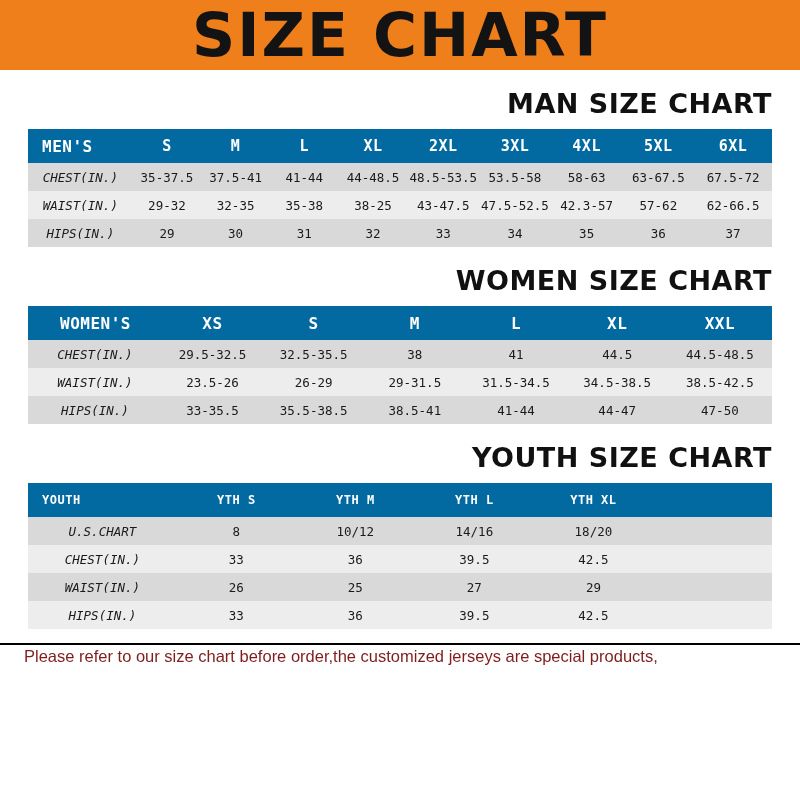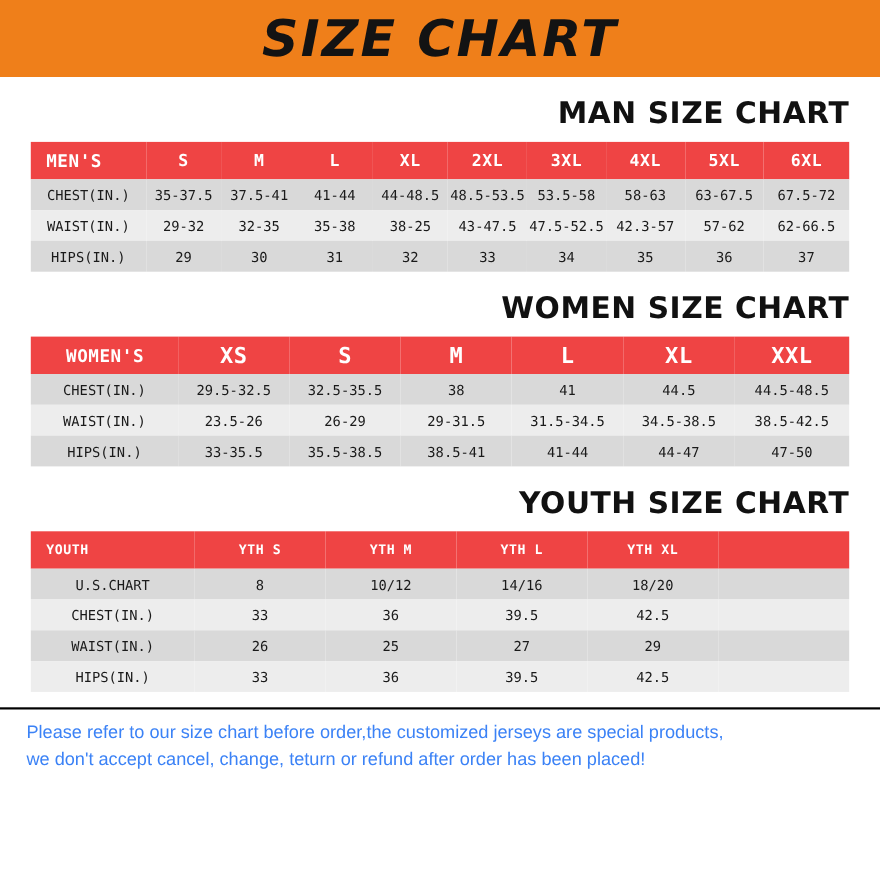--- a/index.html
+++ b/index.html
@@ -24,26 +24,25 @@
   .banner {
     height: 70px;
     background: #ef7f1a;
     display: flex;
     align-items: center;
     justify-content: center;
   }
   .banner-title {
     font-family: "DejaVu Sans", sans-serif;
     font-weight: bold;
-    font-size: 46px;
+    font-size: 60px;
     letter-spacing: 2px;
     color: #131313;
     line-height: 1;
     text-align: center;
-    font-style: italic;
   }
   
   .section {
     padding: 0 28px;
   }
   .section-title {
     text-align: right;
     font-family: "DejaVu Sans", sans-serif;
     font-weight: bold;
     font-size: 27px;
@@ -55,21 +54,21 @@
   table.chart {
     width: 100%;
     border-collapse: collapse;
     table-layout: fixed;
   }
   table.chart td, table.chart th {
     padding: 0;
     margin: 0;
   }
   .hrow {
-    background: #ef4444;
+    background: #0369a1;
     margin-left: 48px;
   }
   .hrow th {
     color: #ffffff;
     font-family: "DejaVu Sans Mono", monospace;
     font-weight: bold;
     font-size: 15px;
     height: 34px;
     text-align: center;
     letter-spacing: 0.5px;
@@ -85,37 +84,38 @@
     font-family: "DejaVu Sans Mono", monospace;
     font-size: 12.5px;
     color: #1a1a1a;
   }
   .drow td.rowhead {
     font-family: "DejaVu Sans Mono", monospace;
     font-size: 12.5px;
     color: #1a1a1a;
     text-align: center;
     letter-spacing: 0px;
+    font-style: italic;
   }
   .shade-a td { background: #d9d9d9; }
   .shade-b td { background: #ededed; }
   .shade-c td { background: #d9d9d9; }
 
   
-  .women .hrow th { font-size: 20px; }
+  .women .hrow th { font-size: 16px; }
   .women .hrow th.rowhead { font-size: 16px; padding-left: 32px; }
 
   .youth .hrow th { font-size: 12px; }
 
   
   .footer-note {
     margin-top: 14px;
-    padding: 10px 24px 0 24px;
+    padding: 0 24px 0 24px;
     border-top: 2px solid #000000;
-    color: #3b82f6;
+    color: #7f1d1d;
     font-size: 16.5px;
     line-height: 1.45;
     text-align: left;
     font-family: "Liberation Sans", sans-serif;
   }
   .footer-note div { white-space: nowrap; }
 </style>
 </head>
 <body>
 
@@ -297,16 +297,15 @@
         <td>39.5</td>
         <td>42.5</td>
         <td></td>
       </tr>
     </tbody>
       </table>
   </div>
 
   <div class="footer-note">
     <div>Please refer to our size chart before order,the customized jerseys are special products,</div>
-    <div>we don't accept cancel, change, teturn or refund after order has been placed!</div>
   </div>
 
 </div>
 
 </body></html>

